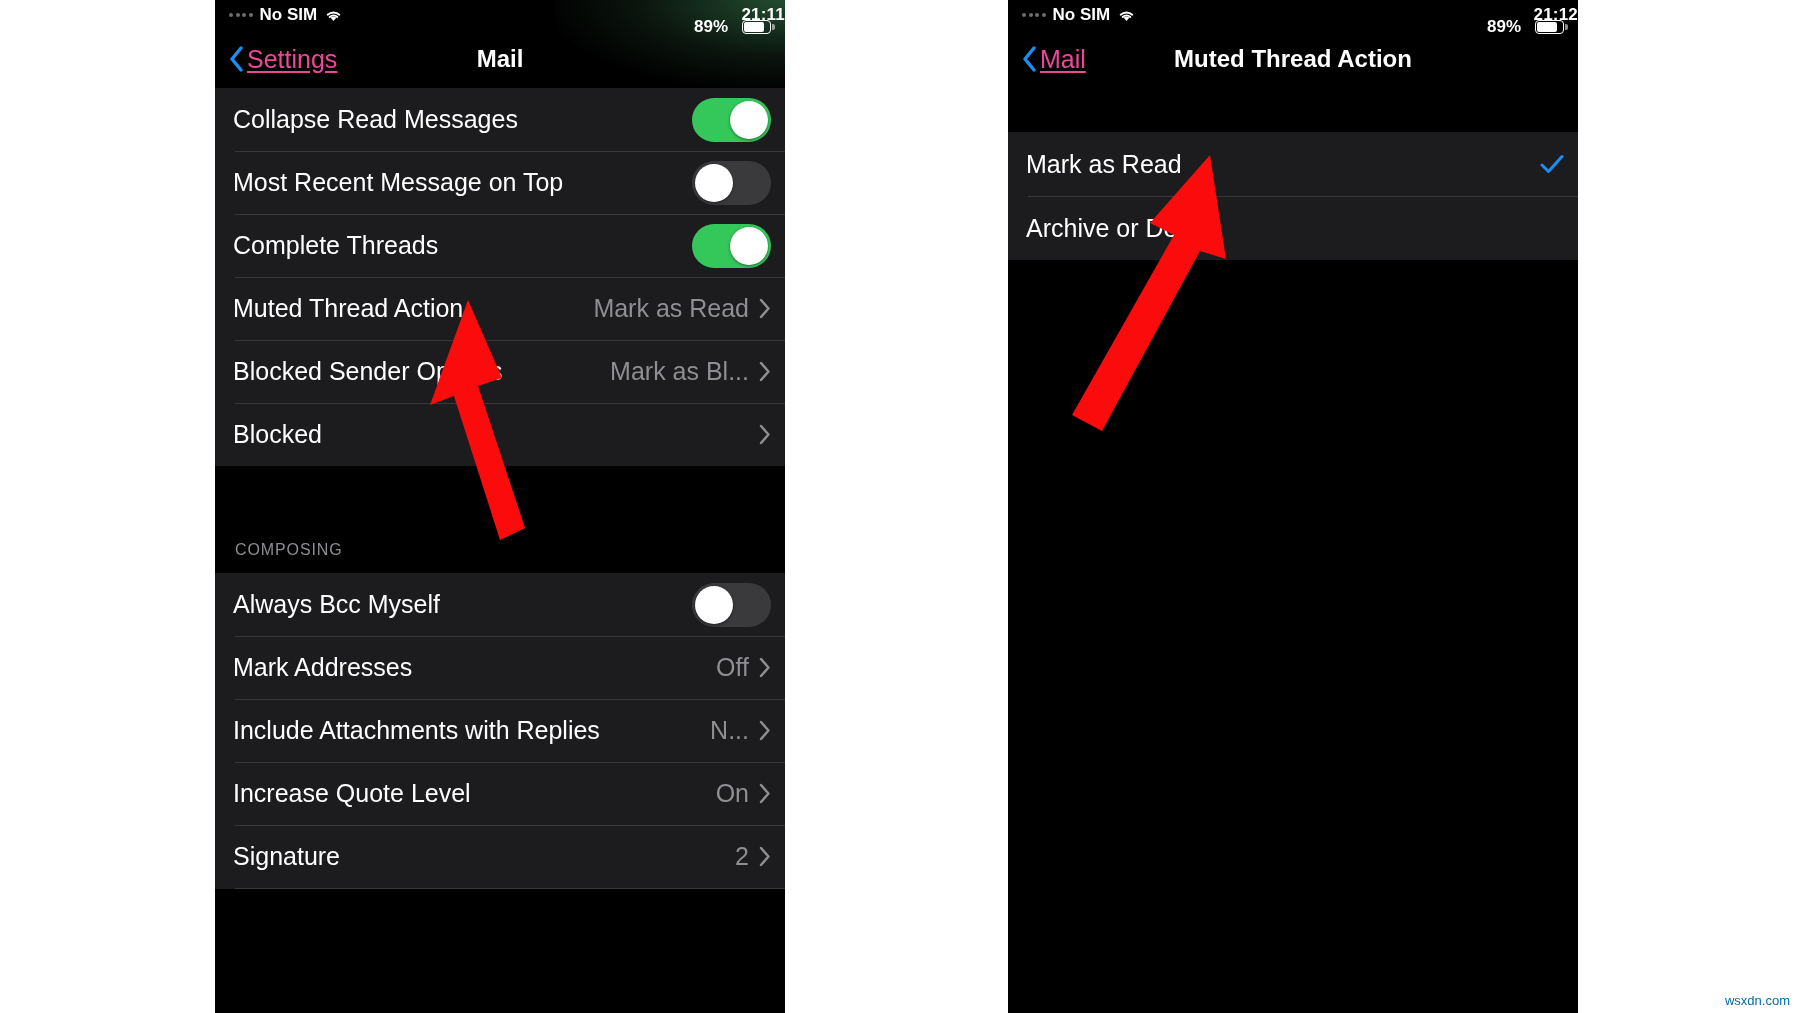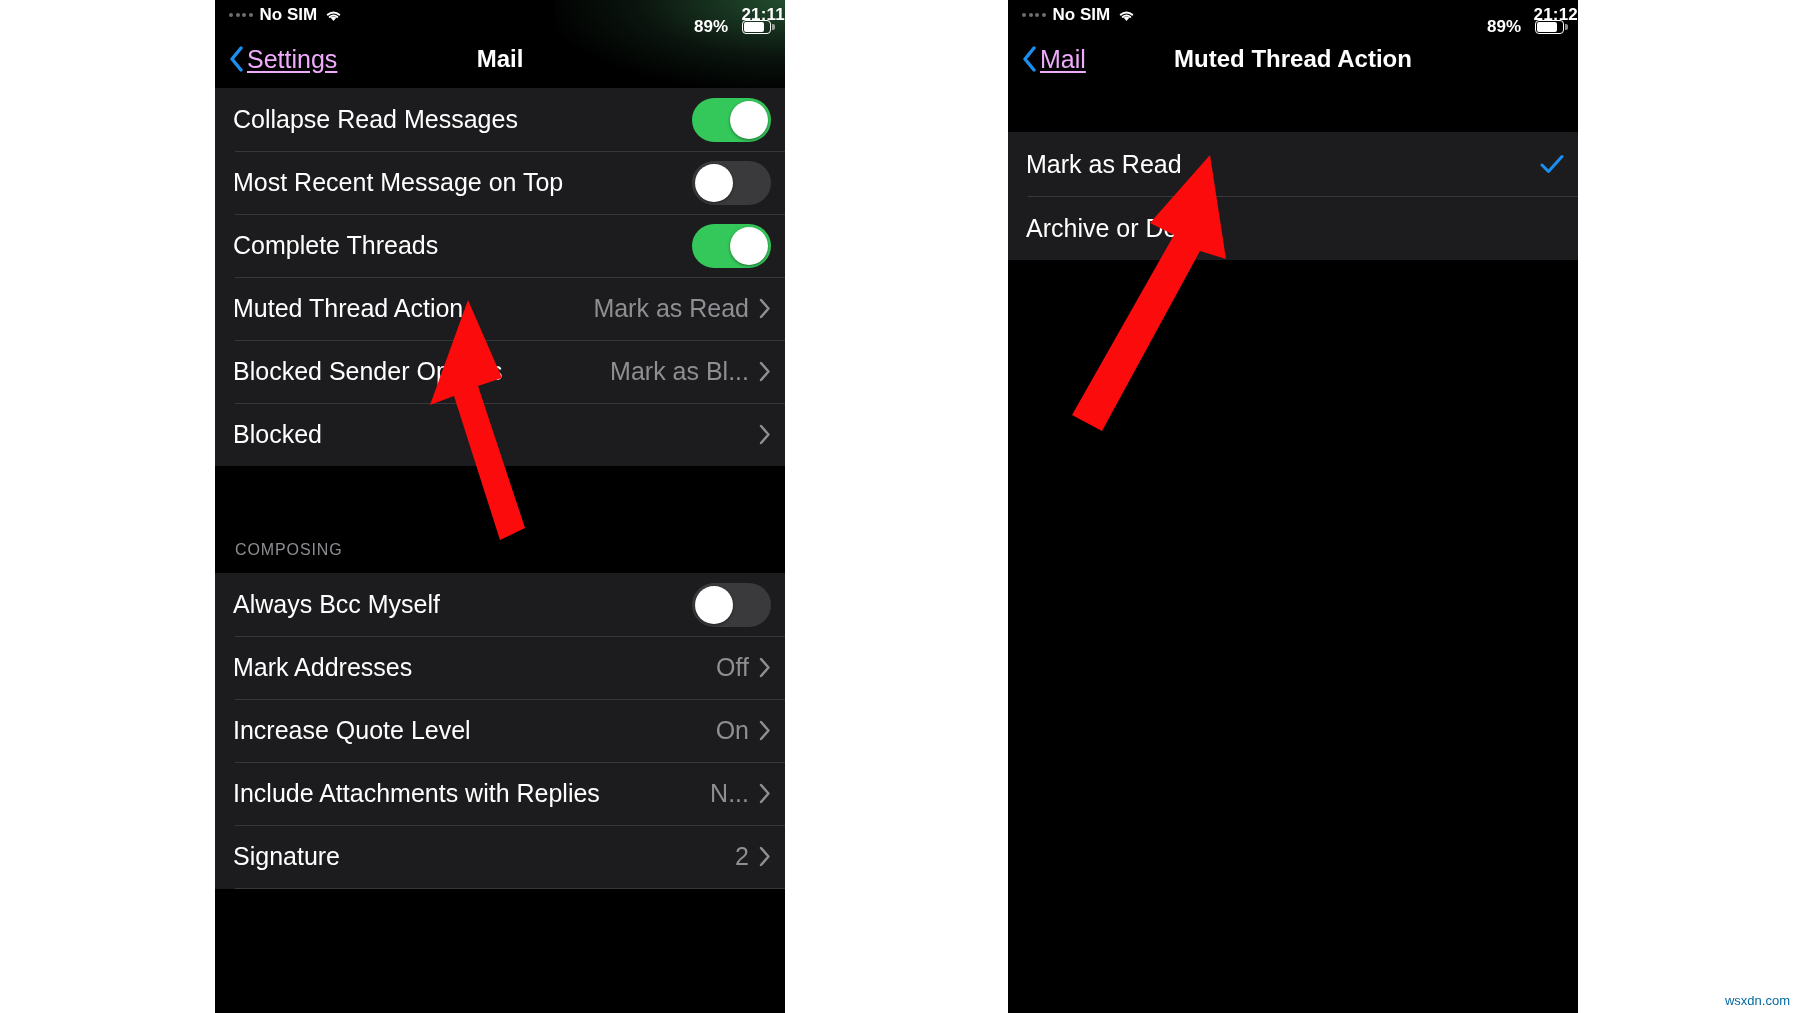--- a/index.html
+++ b/index.html
@@ -61,21 +61,21 @@
 
   
   .navbar {
     position: relative; height: 58px;
     display: flex; align-items: center;
     padding: 0 14px;
   }
   .nav-back { display: flex; align-items: center; gap: 3px; cursor: pointer; z-index: 3; }
   .nav-chev { width: 15px; height: 26px; }
   .nav-back-label {
-    color: #f0abfc; font-size: 25px; font-weight: 400;
+    color: #ec4899; font-size: 25px; font-weight: 400;
     text-decoration: underline; text-underline-offset: 3px;
   }
   .nav-title {
     position: absolute; left: 0; right: 0; text-align: center;
     color: #fff; font-size: 24px; font-weight: 700;
   }
 
   
   .group { background: #1c1c1e; }
   .gap   { background: #000; }
@@ -250,34 +250,34 @@
         <span class="row-right">
           <span class="row-value">Off</span>
           <span class="chev">
             <svg viewBox="0 0 12 21" width="12" height="21">
                 <path d="M2 2 L9.5 10.5 L2 19" stroke="#8e8e93" stroke-width="2.4" fill="none" stroke-linecap="round" stroke-linejoin="round"></path>
               </svg>
           </span>
         </span>
       </div>
       <div class="row">
+        <span class="row-label">Include Attachments with Replies</span>
+        <span class="row-right">
+          <span class="row-value">N...</span>
+          <span class="chev">
+            <svg viewBox="0 0 12 21" width="12" height="21">
+                <path d="M2 2 L9.5 10.5 L2 19" stroke="#8e8e93" stroke-width="2.4" fill="none" stroke-linecap="round" stroke-linejoin="round"></path>
+              </svg>
+          </span>
+        </span>
+      </div>
+      <div class="row">
         <span class="row-label">Increase Quote Level</span>
         <span class="row-right">
           <span class="row-value">On</span>
-          <span class="chev">
-            <svg viewBox="0 0 12 21" width="12" height="21">
-                <path d="M2 2 L9.5 10.5 L2 19" stroke="#8e8e93" stroke-width="2.4" fill="none" stroke-linecap="round" stroke-linejoin="round"></path>
-              </svg>
-          </span>
-        </span>
-      </div>
-      <div class="row">
-        <span class="row-label">Include Attachments with Replies</span>
-        <span class="row-right">
-          <span class="row-value">N...</span>
           <span class="chev">
             <svg viewBox="0 0 12 21" width="12" height="21">
                 <path d="M2 2 L9.5 10.5 L2 19" stroke="#8e8e93" stroke-width="2.4" fill="none" stroke-linecap="round" stroke-linejoin="round"></path>
               </svg>
           </span>
         </span>
       </div>
       <div class="row">
         <span class="row-label">Signature</span>
         <span class="row-right">

